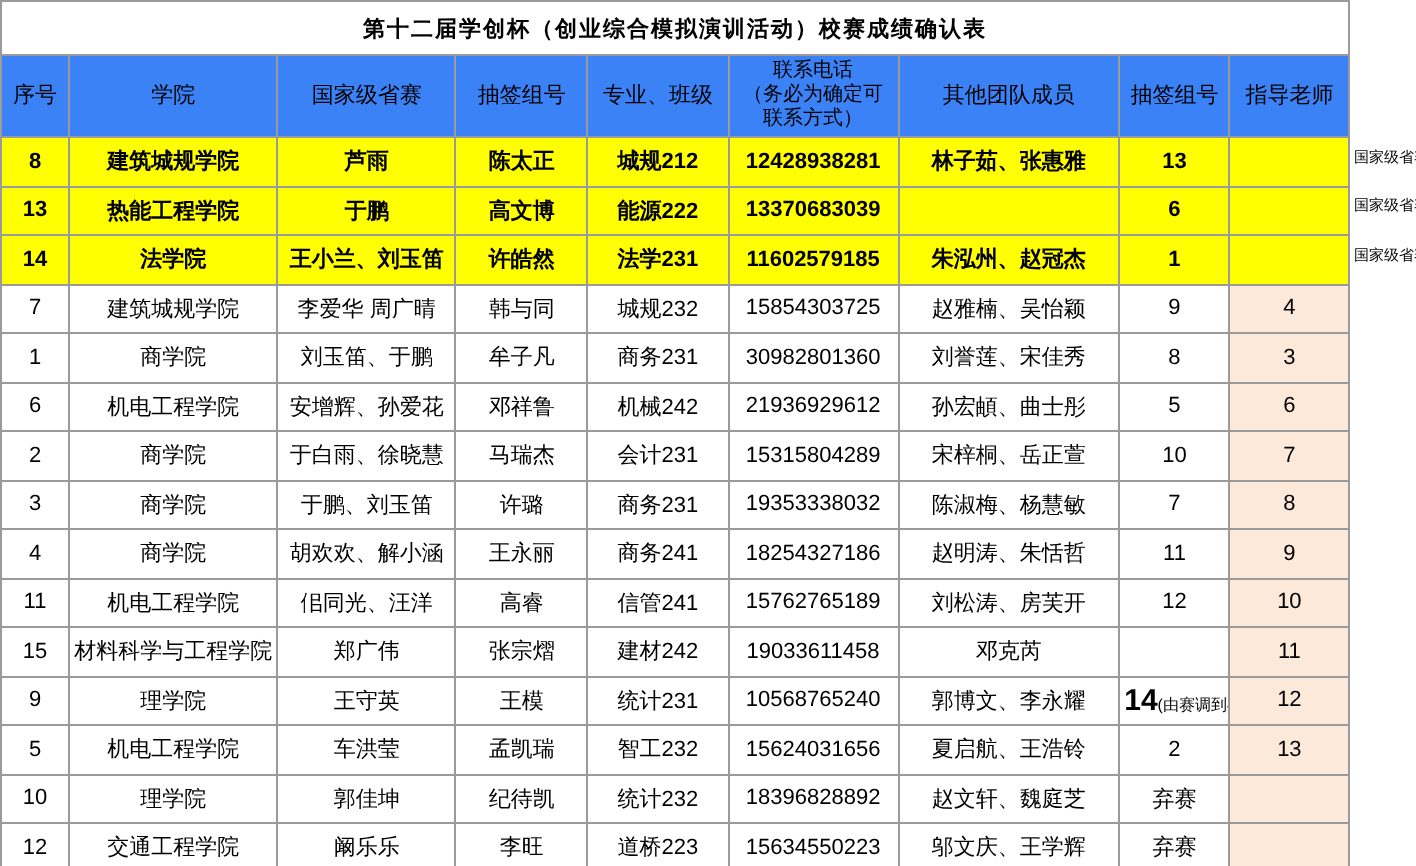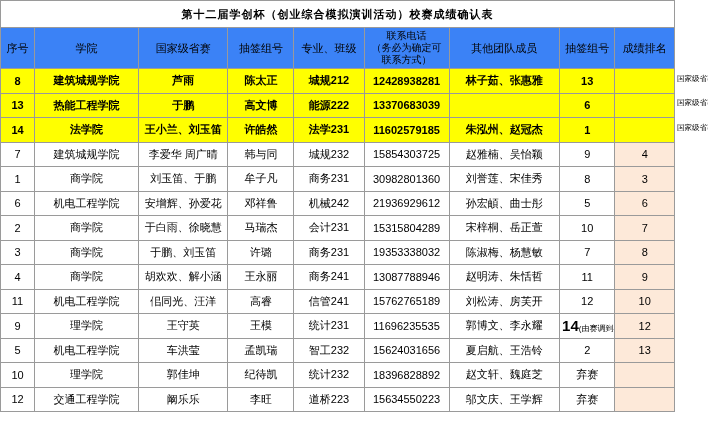--- a/index.html
+++ b/index.html
@@ -112,21 +112,21 @@
       </tr>
       <tr class="hdr">
         <td>序号</td>
         <td>学院</td>
         <td>国家级省赛</td>
         <td>抽签组号</td>
         <td>专业、班级</td>
         <td class="small">联系电话<br>（务必为确定可<br>联系方式）</td>
         <td>其他团队成员</td>
         <td>抽签组号</td>
-        <td>成绩排名</td>
+        <td>指导老师</td>
       </tr>
 
       <tr class="yellowrow">
         <td class="bold">8</td>
         <td class="bold">建筑城规学院</td>
         <td class="bold">芦雨</td>
         <td class="bold">陈太正</td>
         <td class="bold">城规212</td>
         <td class="bold">12428938281</td>
         <td class="bold">林子茹、张惠雅</td>
@@ -217,46 +217,57 @@
         <td class="draw-cell">7</td>
         <td class="rank-cell">8</td>
       </tr>
 
       <tr>
         <td>4</td>
         <td>商学院</td>
         <td>胡欢欢、解小涵</td>
         <td>王永丽</td>
         <td>商务241</td>
-        <td>13087788946</td>
+        <td>18254327186</td>
         <td>赵明涛、朱恬哲</td>
         <td class="draw-cell">11</td>
         <td class="rank-cell">9</td>
       </tr>
 
       <tr>
         <td>11</td>
         <td>机电工程学院</td>
         <td>佀同光、汪洋</td>
         <td>高睿</td>
         <td>信管241</td>
         <td>15762765189</td>
         <td>刘松涛、房芙开</td>
         <td class="draw-cell">12</td>
         <td class="rank-cell">10</td>
       </tr>
 
+      <tr>
+        <td>15</td>
+        <td>材料科学与工程学院</td>
+        <td>郑广伟</td>
+        <td>张宗熠</td>
+        <td>建材242</td>
+        <td>19033611458</td>
+        <td>邓克芮</td>
+        <td class="draw-cell"></td>
+        <td class="rank-cell">11</td>
+      </tr>
 
       <tr>
         <td>9</td>
         <td>理学院</td>
         <td>王守英</td>
         <td>王模</td>
         <td>统计231</td>
-        <td>11696235535</td>
+        <td>10568765240</td>
         <td>郭博文、李永耀</td>
         <td class="draw-cell"><span class="draw-big">14</span><span class="tiny">(由赛调到4组)</span></td>
         <td class="rank-cell">12</td>
       </tr>
 
       <tr>
         <td>5</td>
         <td>机电工程学院</td>
         <td>车洪莹</td>
         <td>孟凯瑞</td>

